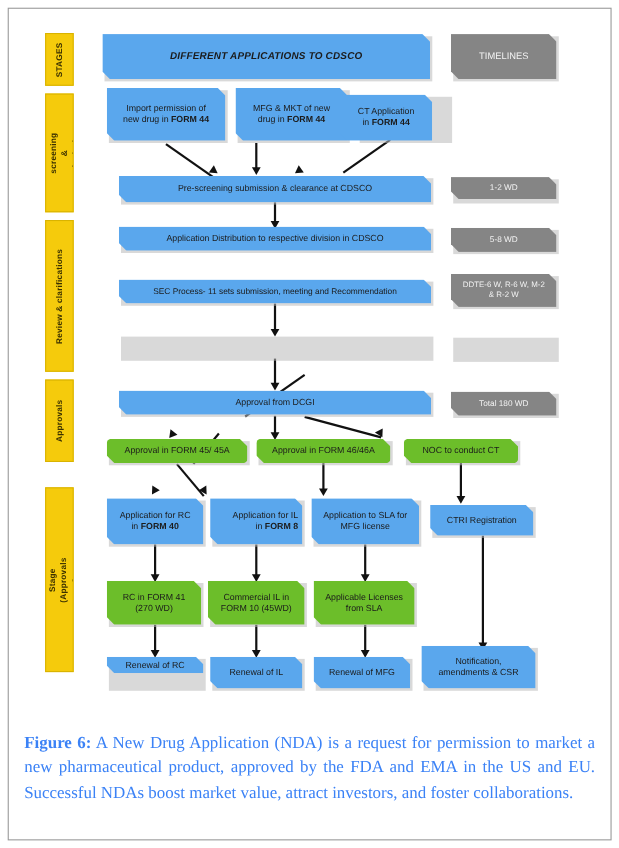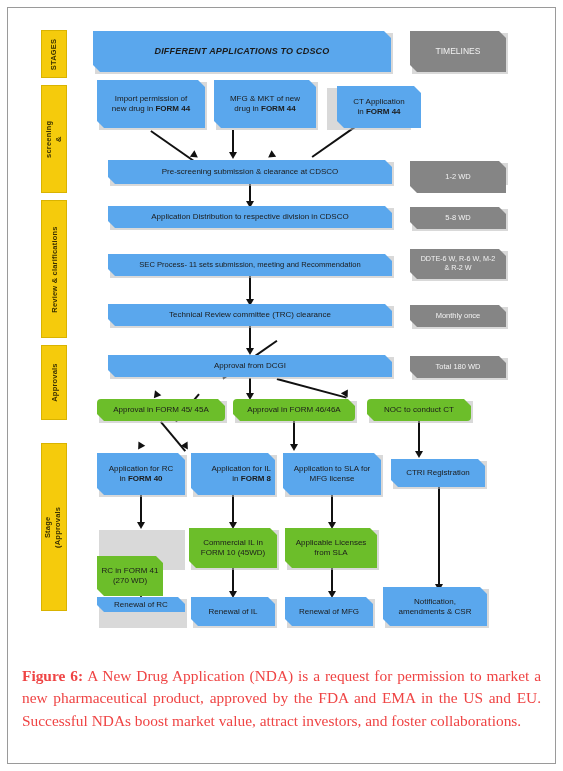--- a/index.html
+++ b/index.html
@@ -104,21 +104,21 @@
   }
 
   
   #caption{
     position:absolute;
     left:22px; top:665px;
     width:519px;
     font-family:"Liberation Serif", serif;
     font-size:15.4px;
     line-height:1.45;
-    color:#ef4444;
+    color:#3b82f6;
     text-align:justify;
     z-index:4;
   }
   #caption b{ font-weight:bold; }
   .fbold{ font-weight:bold; }
 </style>
 </head>
 <body>
 
 <div id="page">
@@ -160,60 +160,58 @@
       <div><span>new drug in </span><span class="fbold">FORM 44</span></div>
     </div>
 
     <div class="shadow" style="left:216px;top:82px;width:102px;height:48px;"></div>
     <div class="node bevel blue" style="left:214px;top:80px;width:102px;height:48px;font-size:8px;flex-direction:column;">
       <div>MFG &amp; MKT of new</div>
       <div><span>drug in </span><span class="fbold">FORM 44</span></div>
     </div>
 
     <div class="shadow" style="left:327px;top:88px;width:84px;height:42px;"></div>
-    <div class="node bevel blue" style="left:337px;top:86px;width:84px;height:42px;font-size:8px;flex-direction:column;justify-content:center;">
+    <div class="node bevel blue" style="left:309px;top:86px;width:84px;height:42px;font-size:8px;flex-direction:column;justify-content:center;">
       <div>CT Application</div>
       <div><span>in </span><span class="fbold">FORM 44</span></div>
     </div>
 
     <div class="diag" style="left:151px;top:130px;width:52px;transform:rotate(35deg);"></div>
     <div class="arrow" style="left:191px;top:152px;transform:rotate(-55deg);"></div>
 
     <div class="line vline" style="left:232px;top:130px;height:25px;"></div>
     <div class="arrow" style="left:228.6px;top:152px;"></div>
 
     <div class="diag" style="left:312px;top:156px;width:52px;transform:rotate(-35deg);"></div>
     <div class="arrow" style="left:267px;top:152px;transform:rotate(55deg);"></div>
 
     <div class="shadow" style="left:110px;top:162px;width:284px;height:24px;"></div>
     <div class="node bevel blue" style="left:108px;top:160px;width:284px;height:24px;font-size:8px;">Pre-screening submission &amp; clearance at CDSCO</div>
     <div class="shadow" style="left:412px;top:163px;width:96px;height:22px;"></div>
-    <div class="node bevel grey" style="left:410px;top:161px;width:96px;height:32px;font-size:7.5px;color:#f2f2f2;">1-2 WD</div>
+    <div class="node bevel grey" style="left:410px;top:161px;width:96px;height:20px;font-size:7.5px;color:#f2f2f2;">1-2 WD</div>
 
     <div class="line vline" style="left:249px;top:184px;height:20px;"></div>
     <div class="arrow" style="left:245.6px;top:201px;"></div>
 
     <div class="shadow" style="left:110px;top:208px;width:284px;height:22px;"></div>
     <div class="node bevel blue" style="left:108px;top:206px;width:284px;height:22px;font-size:8px;">Application Distribution to respective division in CDSCO</div>
     <div class="shadow" style="left:412px;top:209px;width:96px;height:22px;"></div>
     <div class="node bevel grey" style="left:410px;top:207px;width:96px;height:22px;font-size:7.5px;color:#f2f2f2;">5-8 WD</div>
 
     <div class="shadow" style="left:110px;top:256px;width:284px;height:22px;"></div>
     <div class="node bevel blue" style="left:108px;top:254px;width:284px;height:22px;font-size:7.6px;">SEC Process- 11 sets submission, meeting and Recommendation</div>
     <div class="shadow" style="left:412px;top:251px;width:96px;height:30px;"></div>
     <div class="node bevel grey" style="left:410px;top:249px;width:96px;height:30px;font-size:7.2px;color:#f2f2f2;">DDTE-6 W, R-6 W, M-2
 &amp; R-2 W</div>
 
     <div class="line vline" style="left:249px;top:276px;height:26px;"></div>
     <div class="arrow" style="left:245.6px;top:299px;"></div>
 
     <div class="shadow" style="left:110px;top:306px;width:284px;height:22px;"></div>
-    <div class="node bevel blue" style="left:108px;top:304px;width:284px;height:22px;font-size:8px;">Technical Review committee (TRC) clearance</div>
     <div class="shadow" style="left:412px;top:307px;width:96px;height:22px;"></div>
-    <div class="node bevel grey" style="left:410px;top:305px;width:96px;height:22px;font-size:7.5px;color:#f2f2f2;">Monthly once</div>
 
     <div class="line vline" style="left:249px;top:326px;height:25px;"></div>
     <div class="arrow" style="left:245.6px;top:348px;"></div>
 
     <div class="shadow" style="left:110px;top:357px;width:284px;height:22px;"></div>
     <div class="node bevel blue" style="left:108px;top:355px;width:284px;height:22px;font-size:8px;">Approval from DCGI</div>
     <div class="shadow" style="left:412px;top:358px;width:96px;height:22px;"></div>
     <div class="node bevel grey" style="left:410px;top:356px;width:96px;height:22px;font-size:7.5px;color:#f2f2f2;">Total 180 WD</div>
 
     <div class="diag" style="left:157px;top:378px;width:66px;transform:rotate(145deg);transform-origin:100% 50%;"></div>
@@ -273,21 +271,21 @@
     <div class="line vline" style="left:232px;top:495px;height:30px;"></div>
     <div class="arrow" style="left:228.6px;top:522px;"></div>
 
     <div class="line vline" style="left:331px;top:495px;height:30px;"></div>
     <div class="arrow" style="left:327.6px;top:522px;"></div>
 
     <div class="line vline" style="left:438px;top:487px;height:100px;"></div>
     <div class="arrow" style="left:434.6px;top:584px;"></div>
 
     <div class="shadow" style="left:99px;top:530px;width:86px;height:40px;"></div>
-    <div class="node bevel green" style="left:97px;top:556px;width:66px;height:40px;font-size:8px;text-align:center;">RC in FORM 41
+    <div class="node bevel green" style="left:97px;top:528px;width:86px;height:40px;font-size:8px;text-align:center;">RC in FORM 41
 (270 WD)</div>
 
     <div class="shadow" style="left:191px;top:530px;width:88px;height:40px;"></div>
     <div class="node bevel green" style="left:189px;top:528px;width:88px;height:40px;font-size:8px;">Commercial IL in
 FORM 10 (45WD)</div>
 
     <div class="shadow" style="left:287px;top:530px;width:92px;height:40px;"></div>
     <div class="node bevel green" style="left:285px;top:528px;width:92px;height:40px;font-size:8px;">Applicable Licenses
 from SLA</div>
 

